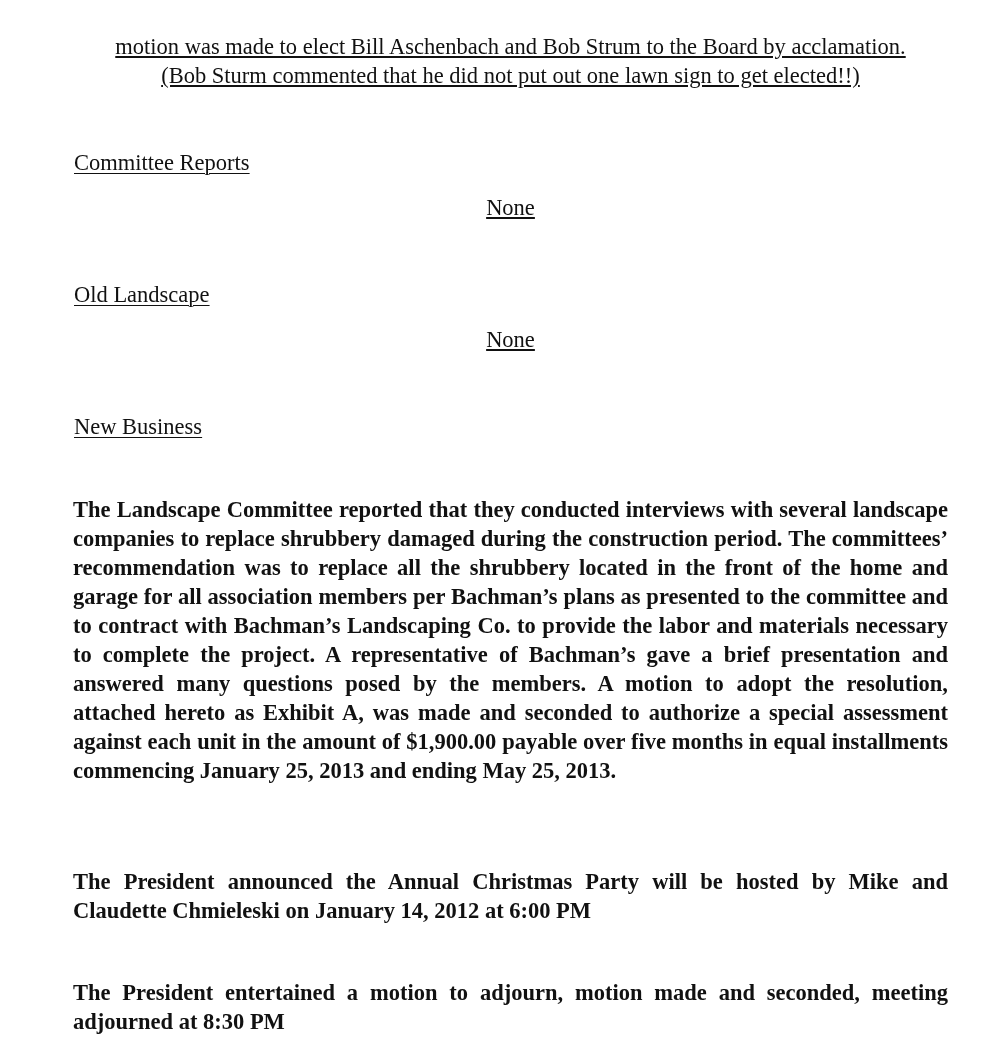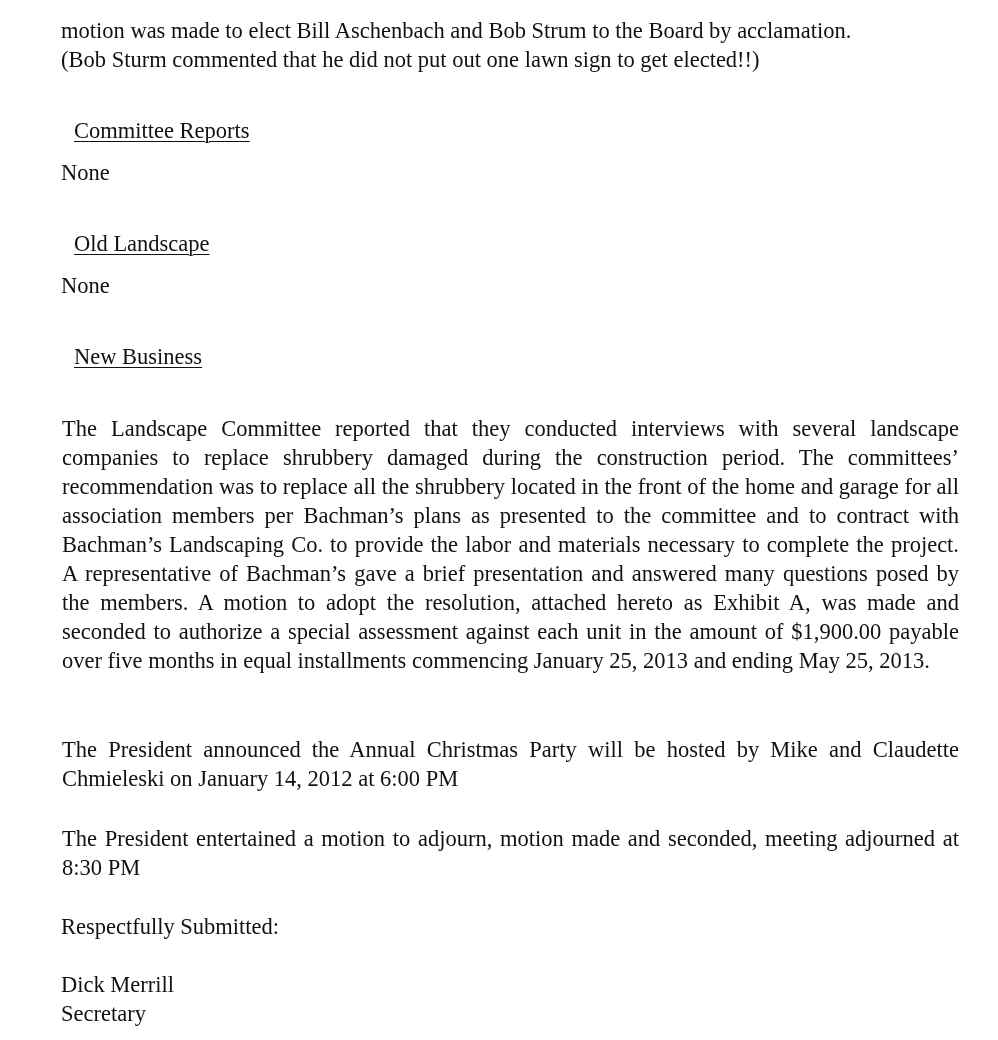--- a/index.html
+++ b/index.html
@@ -17,26 +17,28 @@
     }
     .page {
       position: absolute;
       left: 61px;
       top: 16px;
       width: 899px;
       font-size: 22.5px;
       line-height: 29px;
     }
     .para {
-      margin: 1px;
+      margin: 12px;
       text-align: justify;
+      font-weight: bold;
     }
     .para-left {
-      margin: 0;
-      text-align: left;
+      margin: 16px;
+      text-align: center;
+      text-decoration: underline;
     }
     .gap {
       height: 29px;
     }
     .heading {
       text-decoration: underline;
       text-decoration-thickness: 1px;
       text-underline-offset: 3px;
       margin: 13px;
     }

